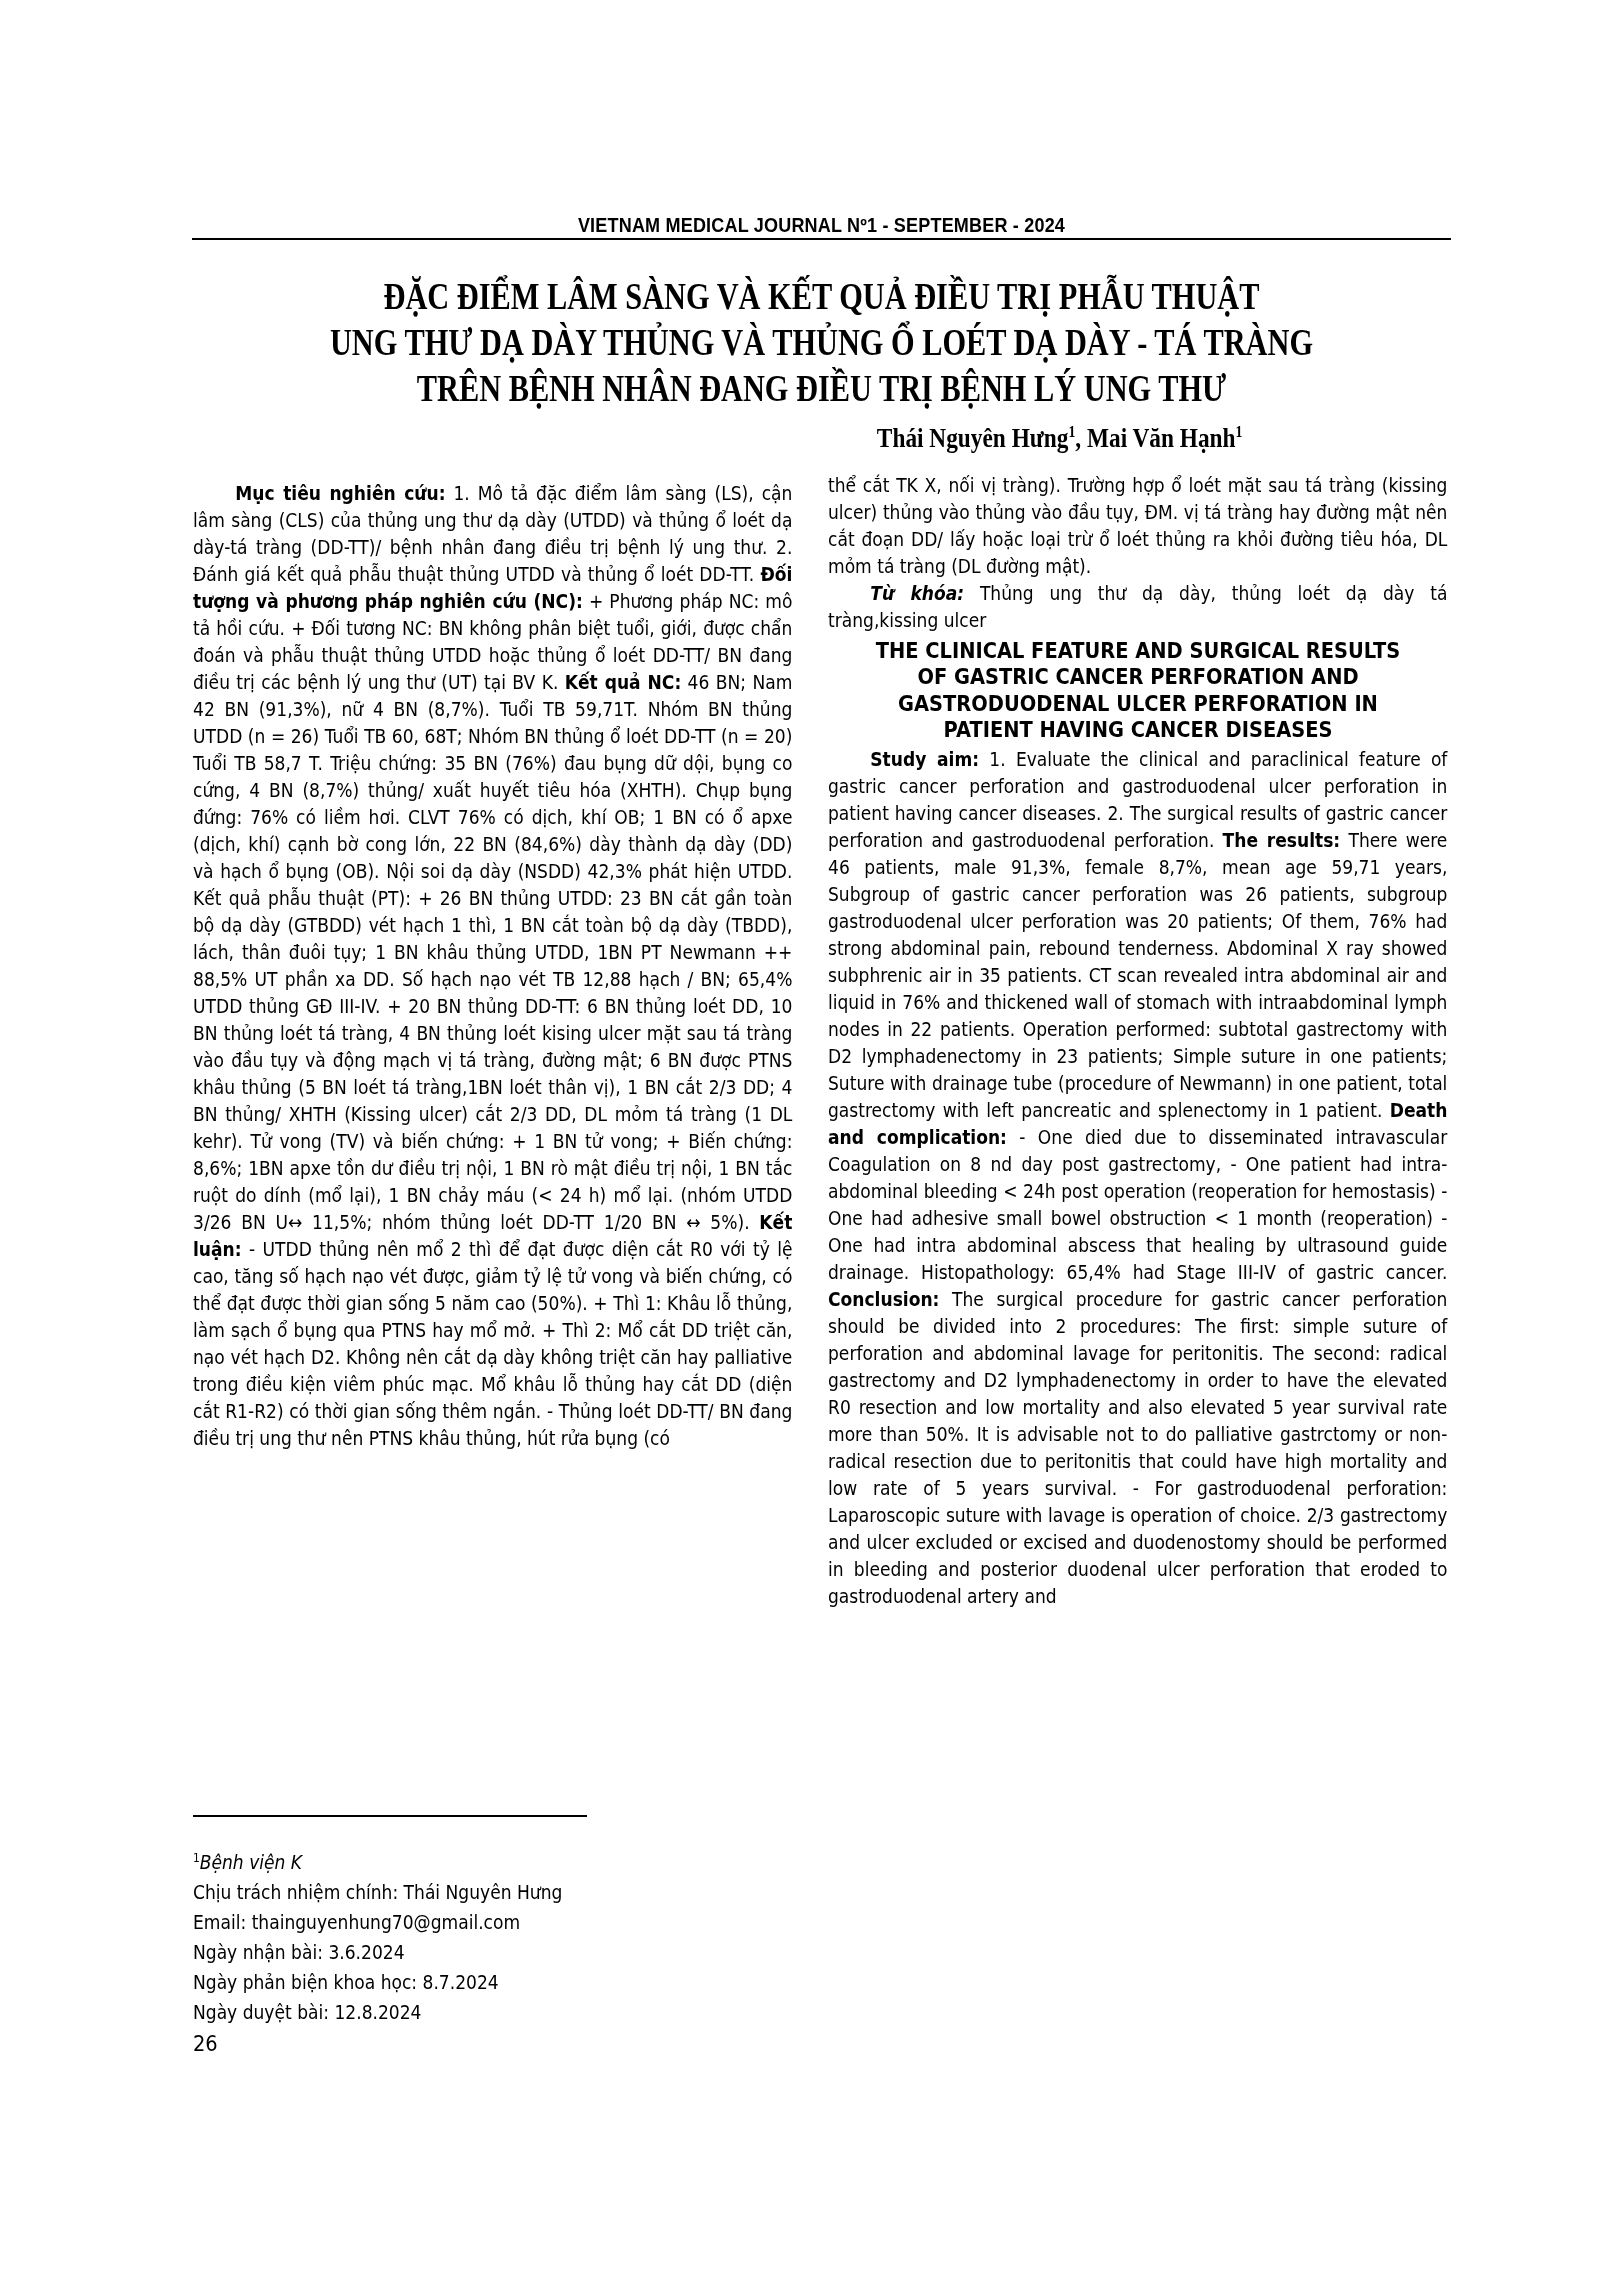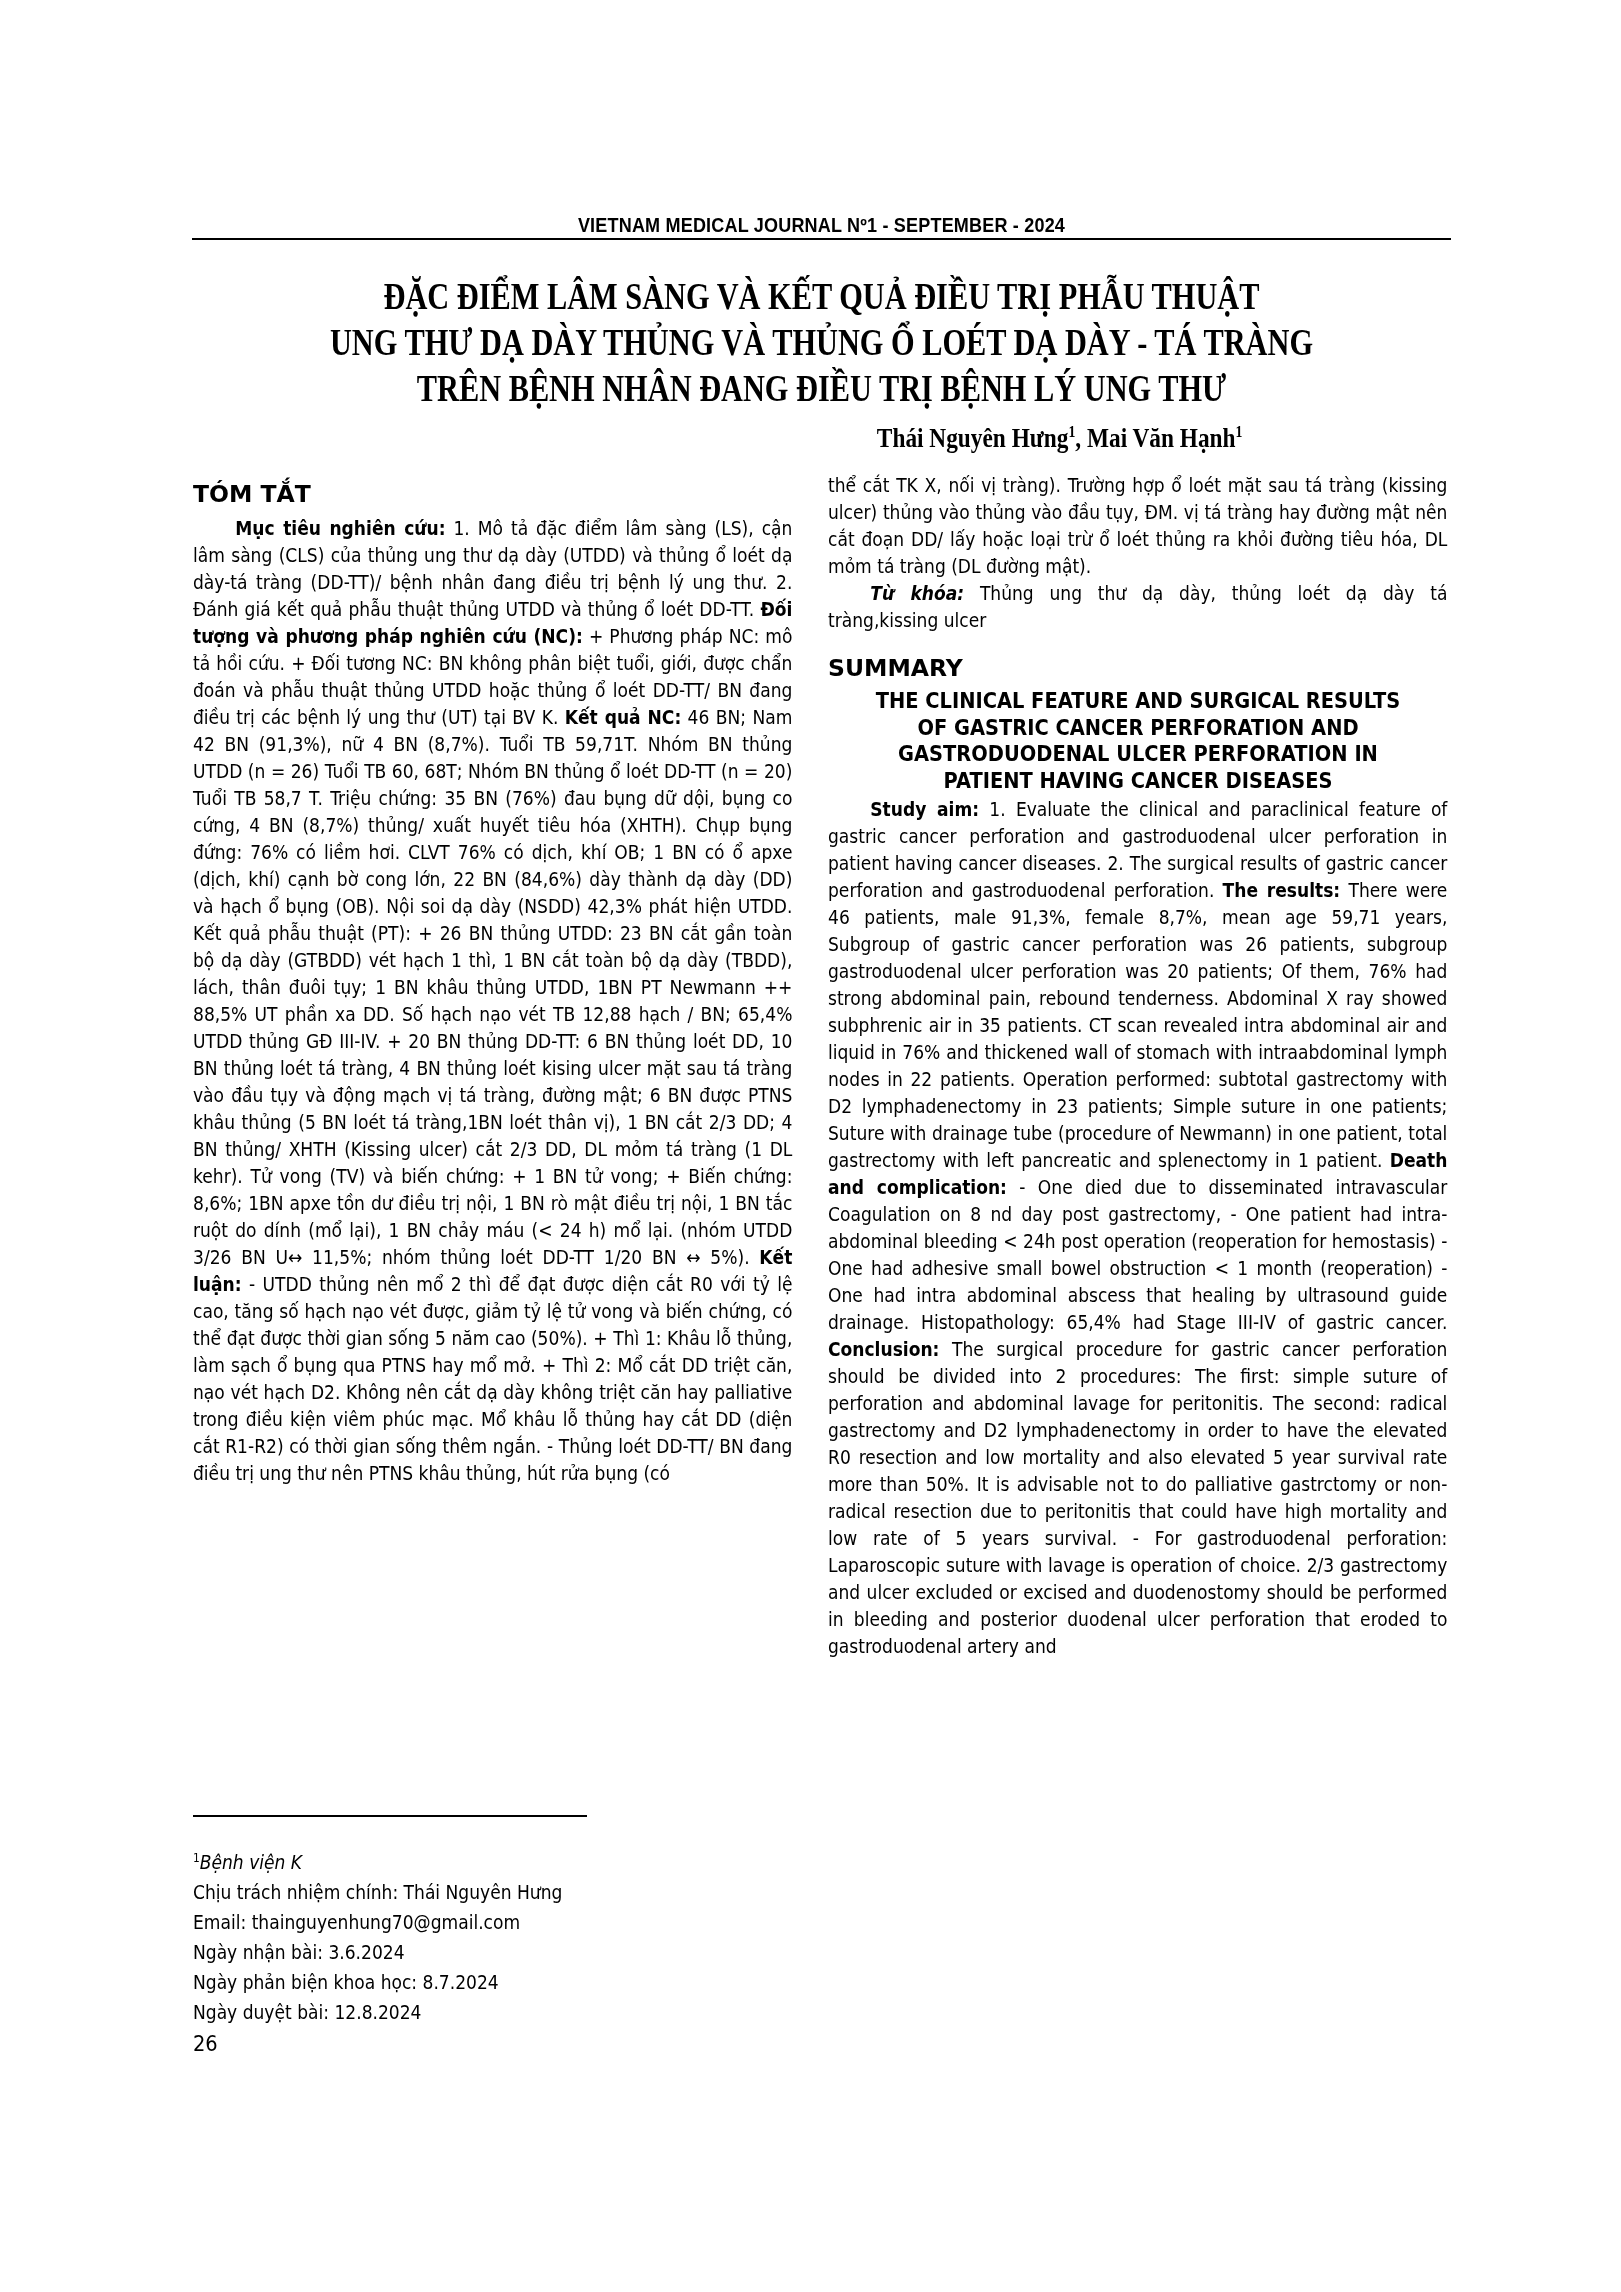--- a/index.html
+++ b/index.html
@@ -58,40 +58,38 @@
     <div>ĐẶC ĐIỂM LÂM SÀNG VÀ KẾT QUẢ ĐIỀU TRỊ PHẪU THUẬT</div>
     <div>UNG THƯ DẠ DÀY THỦNG VÀ THỦNG Ổ LOÉT DẠ DÀY - TÁ TRÀNG</div>
     <div>TRÊN BỆNH NHÂN ĐANG ĐIỀU TRỊ BỆNH LÝ UNG THƯ</div>
   </div>
 
   <div class="authors">
     <span>Thái Nguyên Hưng</span><sup>1</sup><span>, </span><span>Mai Văn Hạnh</span><sup>1</sup>
   </div>
 
   <div class="col col-left">
-    <div class="section-heading">TÓM TẮT</div>
     <p class="indent"><span class="b">Mục tiêu nghiên cứu:</span><span> 1. Mô tả đặc điểm lâm sàng (LS), cận lâm sàng (CLS) của thủng ung thư dạ dày (UTDD)  và thủng ổ loét dạ dày-tá tràng (DD-TT)/ bệnh nhân đang điều trị bệnh lý ung thư. 2. Đánh giá kết quả phẫu thuật thủng UTDD và thủng ổ loét DD-TT. </span><span class="b">Đối tượng và phương pháp nghiên cứu (NC):</span><span> + Phương pháp NC: mô tả hồi cứu. + Đối tương NC: BN không phân biệt tuổi, giới, được chẩn đoán và phẫu thuật thủng UTDD hoặc thủng ổ loét DD-TT/ BN đang điều trị các bệnh lý ung thư (UT) tại BV K. </span><span class="b">Kết quả NC:</span><span> 46 BN; Nam 42 BN (91,3%), nữ 4 BN (8,7%). Tuổi TB 59,71T. Nhóm BN thủng UTDD (n = 26)  Tuổi TB  60, 68T;  Nhóm BN thủng ổ loét DD-TT (n = 20) Tuổi TB 58,7 T. Triệu chứng: 35 BN (76%) đau bụng dữ dội, bụng co cứng, 4 BN (8,7%) thủng/ xuất huyết tiêu hóa (XHTH). Chụp bụng đứng: 76% có liềm hơi. CLVT 76% có dịch, khí OB; 1 BN có ổ apxe (dịch, khí) cạnh bờ cong lớn, 22 BN (84,6%) dày thành dạ dày (DD) và hạch  ổ bụng (OB).  Nội soi dạ dày (NSDD) 42,3% phát hiện UTDD. Kết quả phẫu thuật (PT): + 26 BN thủng UTDD: 23 BN cắt gần toàn bộ dạ dày (GTBDD) vét hạch 1 thì, 1 BN cắt toàn bộ dạ dày (TBDD), lách, thân đuôi tụy; 1 BN khâu thủng UTDD, 1BN PT Newmann ++ 88,5% UT phần xa DD. Số hạch nạo vét TB 12,88 hạch / BN; 65,4% UTDD thủng  GĐ III-IV. + 20 BN thủng DD-TT: 6 BN thủng loét DD, 10 BN thủng loét tá tràng, 4 BN thủng loét kising ulcer mặt sau tá tràng vào đầu tụy và động mạch vị tá tràng, đường mật; 6 BN được PTNS khâu thủng (5 BN loét tá tràng,1BN loét thân vị), 1 BN cắt 2/3 DD; 4 BN thủng/ XHTH (Kissing ulcer)  cắt  2/3 DD, DL mỏm tá tràng (1 DL kehr). Tử vong (TV) và biến chứng: + 1 BN tử vong; + Biến chứng: 8,6%; 1BN  apxe tồn dư điều trị nội, 1 BN rò mật điều trị nội, 1 BN tắc ruột do dính (mổ lại), 1 BN chảy máu (&lt; 24 h)  mổ lại. (nhóm UTDD 3/26 BN U↔ 11,5%; nhóm thủng loét DD-TT 1/20 BN ↔ 5%). </span><span class="b">Kết luận:</span><span> - UTDD thủng nên  mổ 2 thì để đạt được  diện cắt R0 với  tỷ lệ cao, tăng số hạch nạo vét được, giảm tỷ lệ tử vong và biến chứng, có thể đạt được thời gian sống 5 năm cao (50%). + Thì 1: Khâu lỗ thủng, làm sạch ổ bụng  qua PTNS hay mổ mở. + Thì 2: Mổ cắt DD triệt căn, nạo vét hạch D2. Không nên cắt dạ dày không triệt căn hay palliative trong điều kiện viêm phúc mạc. Mổ khâu lỗ thủng hay cắt DD (diện cắt R1-R2) có thời gian sống thêm ngắn. - Thủng loét DD-TT/ BN đang điều trị ung thư nên  PTNS khâu thủng, hút rửa bụng (có</span></p>
   </div>
 
   <div class="fn-rule"></div>
   <div class="footnotes">
     <div><sup>1</sup><span class="it">Bệnh viện K</span></div>
     <div>Chịu trách nhiệm chính: Thái Nguyên Hưng</div>
     <div>Email: thainguyenhung70@gmail.com</div>
     <div>Ngày nhận bài: 3.6.2024</div>
     <div>Ngày phản biện khoa học: 8.7.2024</div>
     <div>Ngày duyệt bài: 12.8.2024</div>
   </div>
 
   <div class="page-number">26</div>
 
   <div class="col col-right">
     <p>thể cắt TK X, nối vị tràng). Trường hợp ổ loét mặt sau tá tràng (kissing ulcer) thủng vào thủng vào đầu tụy, ĐM. vị tá tràng  hay đường mật  nên cắt đoạn  DD/ lấy hoặc loại trừ ổ loét thủng ra khỏi  đường tiêu hóa, DL mỏm tá tràng (DL đường mật).</p>
     <p class="indent"><span class="bi">Từ khóa:</span><span> Thủng ung thư dạ dày, thủng loét dạ dày tá tràng,kissing ulcer</span></p>
 
-    <div class="section-heading" style="margin-top:19.6px;">SUMMARY</div>
     <div class="en-title">THE CLINICAL FEATURE AND SURGICAL RESULTS OF GASTRIC CANCER PERFORATION AND GASTRODUODENAL ULCER PERFORATION IN PATIENT HAVING CANCER DISEASES</div>
 
     <p class="indent"><span class="b">Study aim:</span><span> 1. Evaluate the clinical and paraclinical feature of gastric cancer perforation and gastroduodenal ulcer perforation in patient having cancer diseases. 2. The surgical results of gastric cancer perforation and gastroduodenal perforation. </span><span class="b">The results:</span><span> There were 46 patients, male 91,3%, female 8,7%, mean age 59,71 years, Subgroup of gastric cancer perforation was 26 patients, subgroup gastroduodenal ulcer perforation was 20 patients; Of them, 76% had strong abdominal pain, rebound tenderness. Abdominal X ray showed subphrenic air in 35 patients. CT scan revealed intra abdominal air and liquid in 76% and thickened wall of stomach with intraabdominal lymph nodes in 22 patients. Operation performed: subtotal gastrectomy with D2 lymphadenectomy in 23 patients; Simple suture in one patients; Suture with drainage tube (procedure of Newmann) in one patient, total gastrectomy with  left pancreatic and splenectomy in 1 patient. </span><span class="b">Death and complication:</span><span> - One died due to disseminated intravascular Coagulation on  8 nd day post gastrectomy, - One patient had intra-abdominal bleeding &lt; 24h post operation (reoperation for hemostasis) - One had adhesive small bowel obstruction &lt; 1 month (reoperation) - One had  intra abdominal abscess that healing by ultrasound guide drainage. Histopathology: 65,4% had Stage III-IV of gastric cancer. </span><span class="b">Conclusion:</span><span> The surgical procedure for gastric cancer perforation should be divided into 2 procedures: The first: simple suture of perforation and abdominal lavage for peritonitis. The second: radical gastrectomy and D2 lymphadenectomy in order to have the elevated R0 resection and low mortality and also elevated 5 year survival rate more than 50%. It is advisable not to do palliative gastrctomy or non-radical resection  due to peritonitis that could have high mortality and low rate  of 5 years survival. - For gastroduodenal perforation: Laparoscopic suture with lavage is operation of choice. 2/3 gastrectomy and ulcer excluded or excised  and duodenostomy  should be performed in bleeding and posterior duodenal ulcer perforation that eroded to gastroduodenal artery and</span></p>
   </div>
 
 </div>
 
 
 </body></html>

